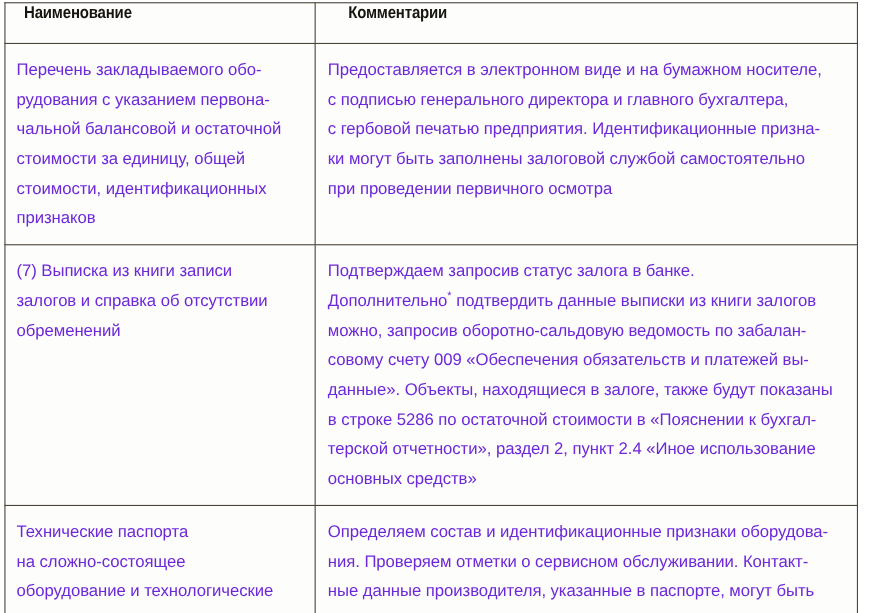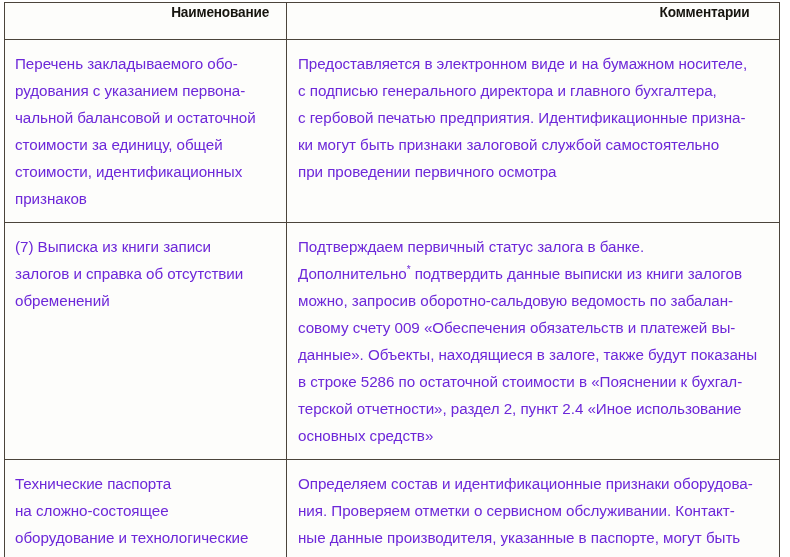--- a/index.html
+++ b/index.html
@@ -41,21 +41,21 @@
   }
 
   
   col.col-name  { width: 282px; }
   col.col-comm  { width: 493px; }
 
   
   thead th {
     height: 36px;
     vertical-align: middle;
-    text-align: right;
+    text-align: left;
     padding: 0 6px;
   }
   .hdr-label {
     display: block;
     font-family: "Liberation Sans", "DejaVu Sans", sans-serif;
     font-weight: bold;
     font-size: 15.5px;
     letter-spacing: -0.2px;
     color: #17150f;
     transform: scaleX(0.88);
@@ -116,33 +116,33 @@
 рудования с указанием первона-
 чальной балансовой и остаточной
 стоимости за единицу, общей
 стоимости, идентификационных
 признаков</div>
         </td>
         <td class="comment-cell">
           <div class="cell"><span>Предоставляется в электронном виде и на бумажном носителе,
 с подписью генерального директора и главного бухгалтера,
 с гербовой печатью предприятия. Идентификационные призна-
-ки могут быть признаки залоговой службой самостоятельно
+ки могут быть заполнены залоговой службой самостоятельно
 при проведении первичного осмотра</span><span class="sup"></span><span></span></div>
         </td>
       </tr>
 
       <tr class="row-2">
         <td class="name-cell">
           <div class="cell">(7) Выписка из книги записи
 залогов и справка об отсутствии
 обременений</div>
         </td>
         <td class="comment-cell">
-          <div class="cell"><span>Подтверждаем первичный статус залога в банке.
+          <div class="cell"><span>Подтверждаем запросив статус залога в банке.
 Дополнительно</span><span class="sup">*</span><span> подтвердить данные выписки из книги залогов
 можно, запросив оборотно-сальдовую ведомость по забалан-
 совому счету 009 «Обеспечения обязательств и платежей вы-
 данные». Объекты, находящиеся в залоге, также будут показаны
 в строке 5286 по остаточной стоимости в «Пояснении к бухгал-
 терской отчетности», раздел 2, пункт 2.4 «Иное использование
 основных средств»</span></div>
         </td>
       </tr>
 

